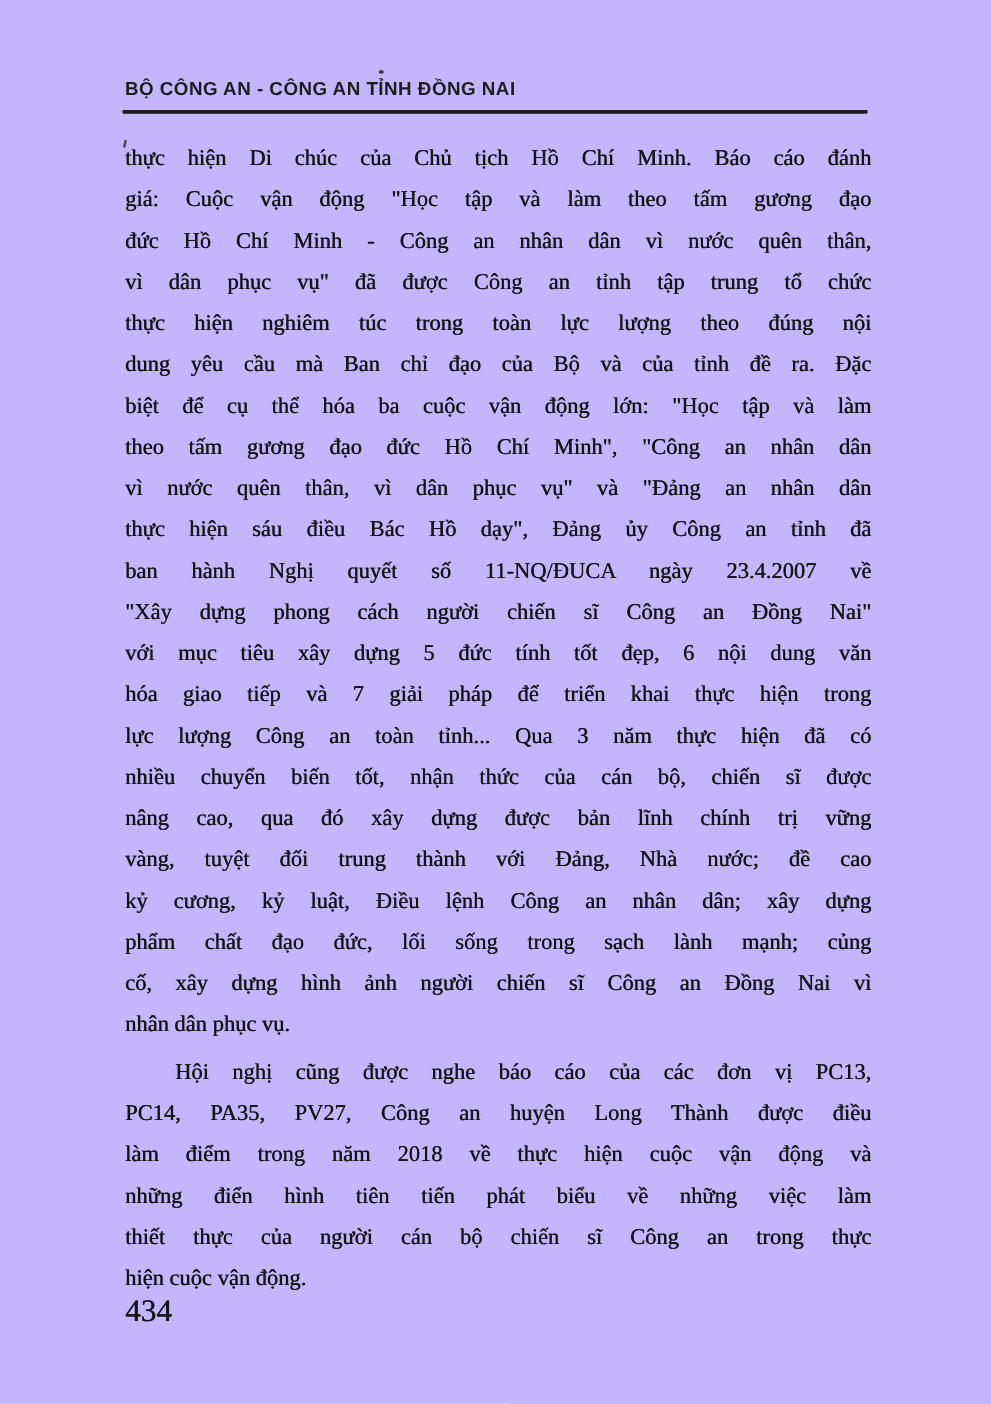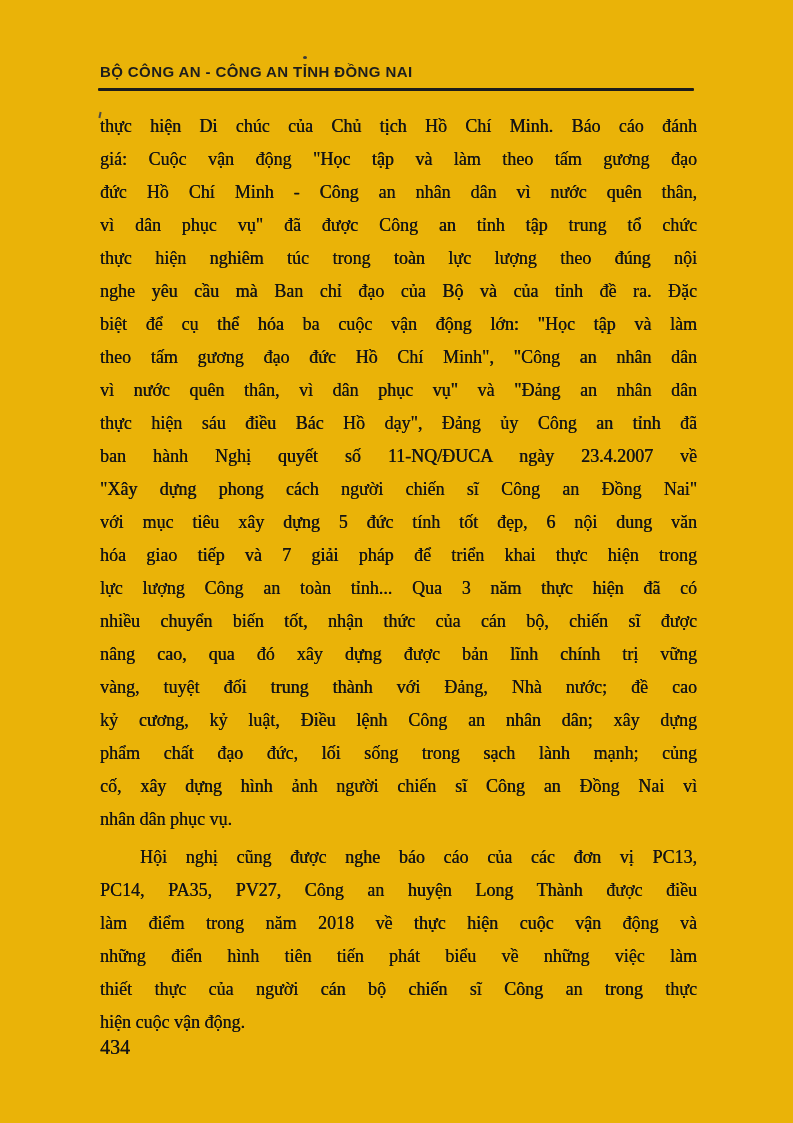--- a/index.html
+++ b/index.html
@@ -5,21 +5,21 @@
   html, body {
     margin: 0;
     padding: 0;
     background: #e8e8e6;
   }
   .page {
     position: relative;
     width: 793px;
     height: 1123px;
     margin: 0 auto;
-    background: #eab308;
+    background: #c4b5fd;
     overflow: hidden;
     font-family: "Liberation Serif", serif;
     color: #161616;
   }
   .running-header {
     position: absolute;
     left: 100px;
     top: 63px;
     width: 596px;
     font-family: "Liberation Sans", sans-serif;
@@ -79,41 +79,41 @@
   .line.indent {
     text-indent: 40px;
   }
   .line.p-gap {
     margin-top: 5px;
   }
   .page-number {
     position: absolute;
     left: 100px;
     top: 1036px;
-    font-size: 20px;
+    font-size: 25px;
     color: #141414;
     text-shadow: 0.35px 0 0 #1a1a1a;
   }
 </style>
 </head>
 <body>
 
 <div class="page">
   <div class="scan-dot"></div>
   <div class="running-header">BỘ CÔNG AN - CÔNG AN TỈNH ĐỒNG NAI</div>
   <div class="header-rule"></div>
   <div class="scan-tick"></div>
 
   <div class="body-text">
       <div class="line">thực hiện Di chúc của Chủ tịch Hồ Chí Minh. Báo cáo đánh</div>
       <div class="line">giá: Cuộc vận động "Học tập và làm theo tấm gương đạo</div>
       <div class="line">đức Hồ Chí Minh - Công an nhân dân vì nước quên thân,</div>
       <div class="line">vì dân phục vụ" đã được Công an tỉnh tập trung tổ chức</div>
       <div class="line">thực hiện nghiêm túc trong toàn lực lượng theo đúng nội</div>
-      <div class="line">nghe yêu cầu mà Ban chỉ đạo của Bộ và của tỉnh đề ra. Đặc</div>
+      <div class="line">dung yêu cầu mà Ban chỉ đạo của Bộ và của tỉnh đề ra. Đặc</div>
       <div class="line">biệt để cụ thể hóa ba cuộc vận động lớn: "Học tập và làm</div>
       <div class="line">theo tấm gương đạo đức Hồ Chí Minh", "Công an nhân dân</div>
       <div class="line">vì nước quên thân, vì dân phục vụ" và "Đảng an nhân dân</div>
       <div class="line">thực hiện sáu điều Bác Hồ dạy", Đảng ủy Công an tỉnh đã</div>
       <div class="line">ban hành Nghị quyết số 11-NQ/ĐUCA ngày 23.4.2007 về</div>
       <div class="line">"Xây dựng phong cách người chiến sĩ Công an Đồng Nai"</div>
       <div class="line">với mục tiêu xây dựng 5 đức tính tốt đẹp, 6 nội dung văn</div>
       <div class="line">hóa giao tiếp và 7 giải pháp để triển khai thực hiện trong</div>
       <div class="line">lực lượng Công an toàn tỉnh... Qua 3 năm thực hiện đã có</div>
       <div class="line">nhiều chuyển biến tốt, nhận thức của cán bộ, chiến sĩ được</div>

